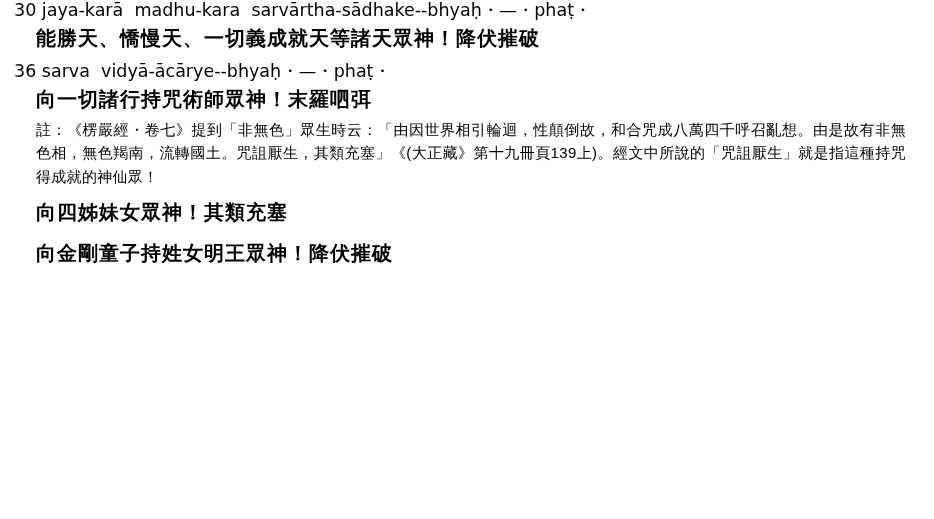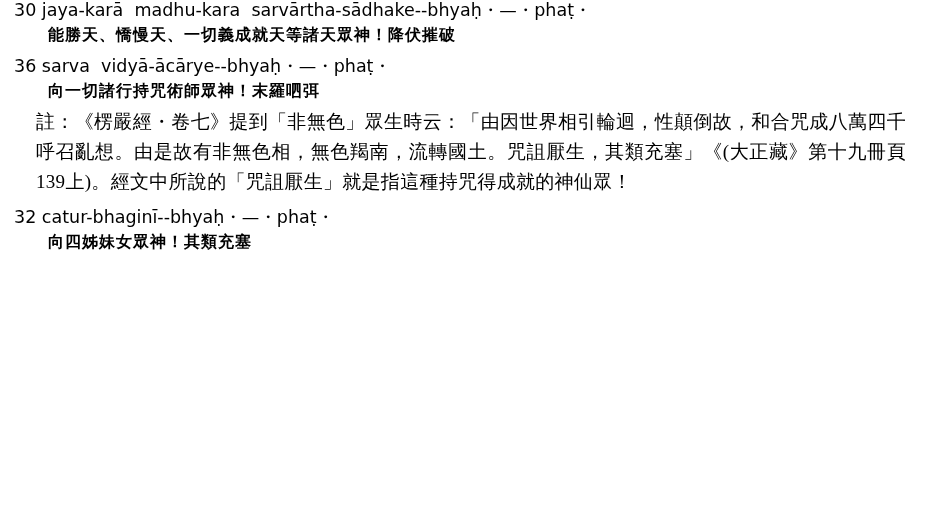--- a/index.html
+++ b/index.html
@@ -30,30 +30,30 @@
     font-family: "DejaVu Sans", "Liberation Sans", sans-serif;
     font-size: 17.5px;
     line-height: 1.25;
     white-space: pre;
     margin: 0 0 3px 14px;
     letter-spacing: 0px;
   }
   
   .cn-trans {
     font-family: "DejaVu Sans", "Liberation Sans", sans-serif;
-    font-size: 16px;
+    font-size: 20px;
     font-weight: bold;
     line-height: 1.3;
-    margin: 0 0 6px 48px;
+    margin: 0 0 6px 36px;
     letter-spacing: 1px;
   }
   
   .note {
-    font-family: Liberation Serif, serif;
-    font-size: 19px;
+    font-family: Liberation Sans, sans-serif;
+    font-size: 15px;
     line-height: 1.58;
     margin: 6px 0 10px 36px;
     width: 870px;
     text-align: justify;
     letter-spacing: 0.3px;
   }
   .spacer-sm { height: 4px; }
   .spacer-md { height: 9px; }
 </style>
 </head>
@@ -68,23 +68,23 @@
 
   <div class="spacer-sm"></div>
 
   <div class="entry">
     <div class="translit">36 sarva  vidyā-ācārye--bhyaḥ・—・phaṭ・</div>
     <div class="cn-trans">向一切諸行持咒術師眾神！末羅呬弭</div>
     <div class="note">註：《楞嚴經・卷七》提到「非無色」眾生時云：「由因世界相引輪迴，性顛倒故，和合咒成八萬四千呼召亂想。由是故有非無色相，無色羯南，流轉國土。咒詛厭生，其類充塞」《(大正藏》第十九冊頁139上)。經文中所說的「咒詛厭生」就是指這種持咒得成就的神仙眾！</div>
   </div>
 
   <div class="entry">
-    <div class="translit">32 catur-bhaginī--bhyaḥ・—・phaṭ・</div>
     <div class="cn-trans">向四姊妹女眾神！其類充塞</div>
   </div>
 
   <div class="spacer-md"></div>
 
   <div class="entry">
+    <div class="cn-trans">向金剛童子持姓女明王眾神！降伏摧破</div>
   </div>
 
 
 </div>
 
 </body></html>

